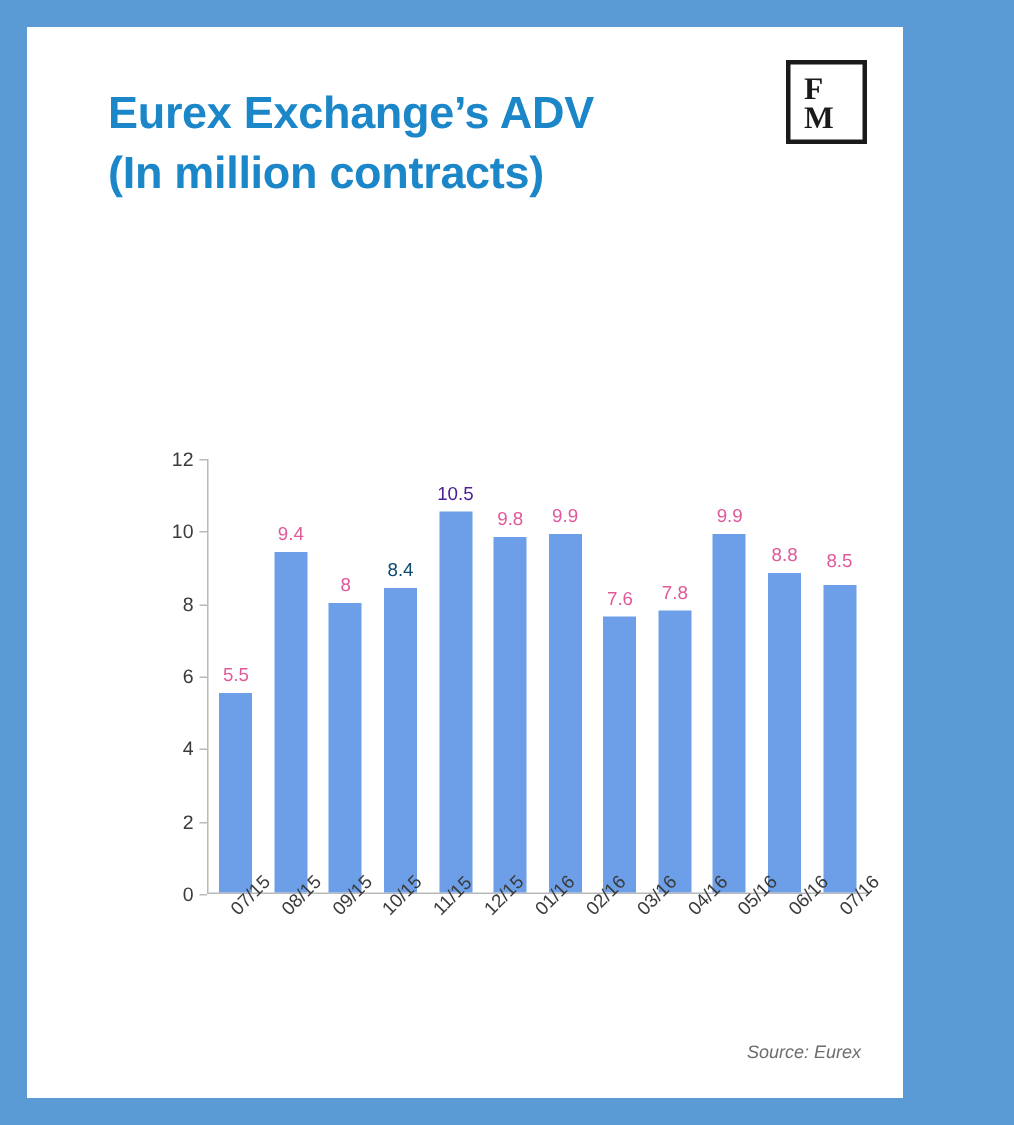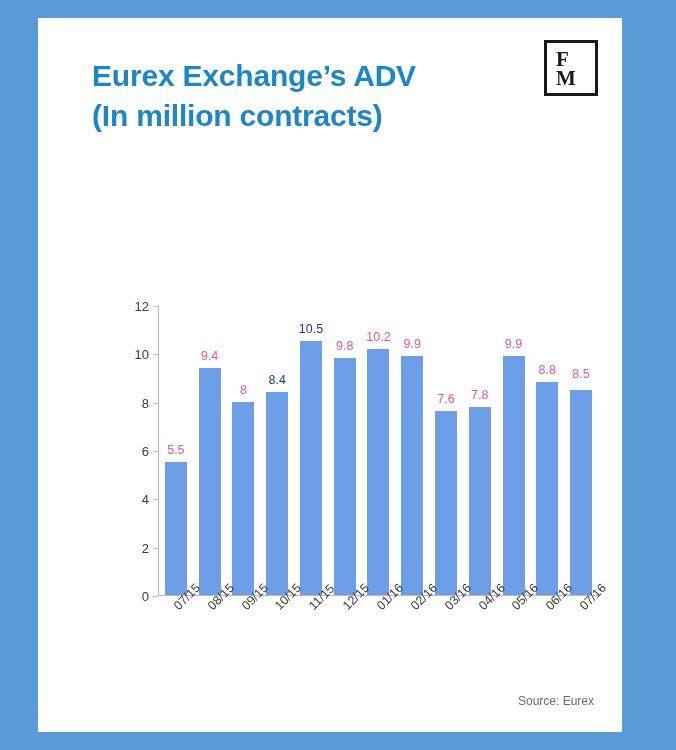--- a/index.html
+++ b/index.html
@@ -13,21 +13,20 @@
     font-family: "Liberation Sans", sans-serif;
     overflow: hidden;
   }
   #page {
     position: relative;
     width: 620px;
     height: 750px;
     box-sizing: border-box;
     padding: 18px;
     background: #5b9bd5;
-    margin-left: 20px;
   }
   #card {
     position: relative;
     width: 100%;
     height: 100%;
     background: #ffffff;
     box-sizing: border-box;
   }
   
   #title {
@@ -151,20 +150,21 @@
     color: #3b3b3b;
     white-space: nowrap;
     transform-origin: left top;
     transform: rotate(-45deg);
   }
   #source {
     position: absolute;
     right: 28px;
     bottom: 24px;
     font-size: 12px;
+    font-style: italic;
     color: #6d6d6d;
   }
 </style>
 </head>
 <body>
 
 <div id="page">
   <div id="card">
 
     <div id="title">
@@ -216,24 +216,20 @@
             </div>
             <div class="barwrap">
               <div class="bar" style="height: 253.75px; background: rgb(108, 159, 232);"></div>
               <div class="barlabel" style="bottom: 258.75px; color: #4c1d95;">10.5</div>
             </div>
             <div class="barwrap">
               <div class="bar" style="height: 236.833px; background: rgb(108, 159, 232);"></div>
               <div class="barlabel" style="bottom: 241.833px; color: rgb(224, 90, 154);">9.8</div>
             </div>
             <div class="barwrap">
-              <div class="bar" style="height: 246.5px; background: rgb(108, 159, 232);"></div>
-              <div class="barlabel" style="bottom: 251.5px; color: rgb(224, 90, 154);">10.2</div>
-            </div>
-            <div class="barwrap">
               <div class="bar" style="height: 239.25px; background: rgb(108, 159, 232);"></div>
               <div class="barlabel" style="bottom: 244.25px; color: rgb(224, 90, 154);">9.9</div>
             </div>
             <div class="barwrap">
               <div class="bar" style="height: 183.667px; background: rgb(108, 159, 232);"></div>
               <div class="barlabel" style="bottom: 188.667px; color: rgb(224, 90, 154);">7.6</div>
             </div>
             <div class="barwrap">
               <div class="bar" style="height: 188.5px; background: rgb(108, 159, 232);"></div>
               <div class="barlabel" style="bottom: 193.5px; color: rgb(224, 90, 154); text-align: center;">7.8</div>

